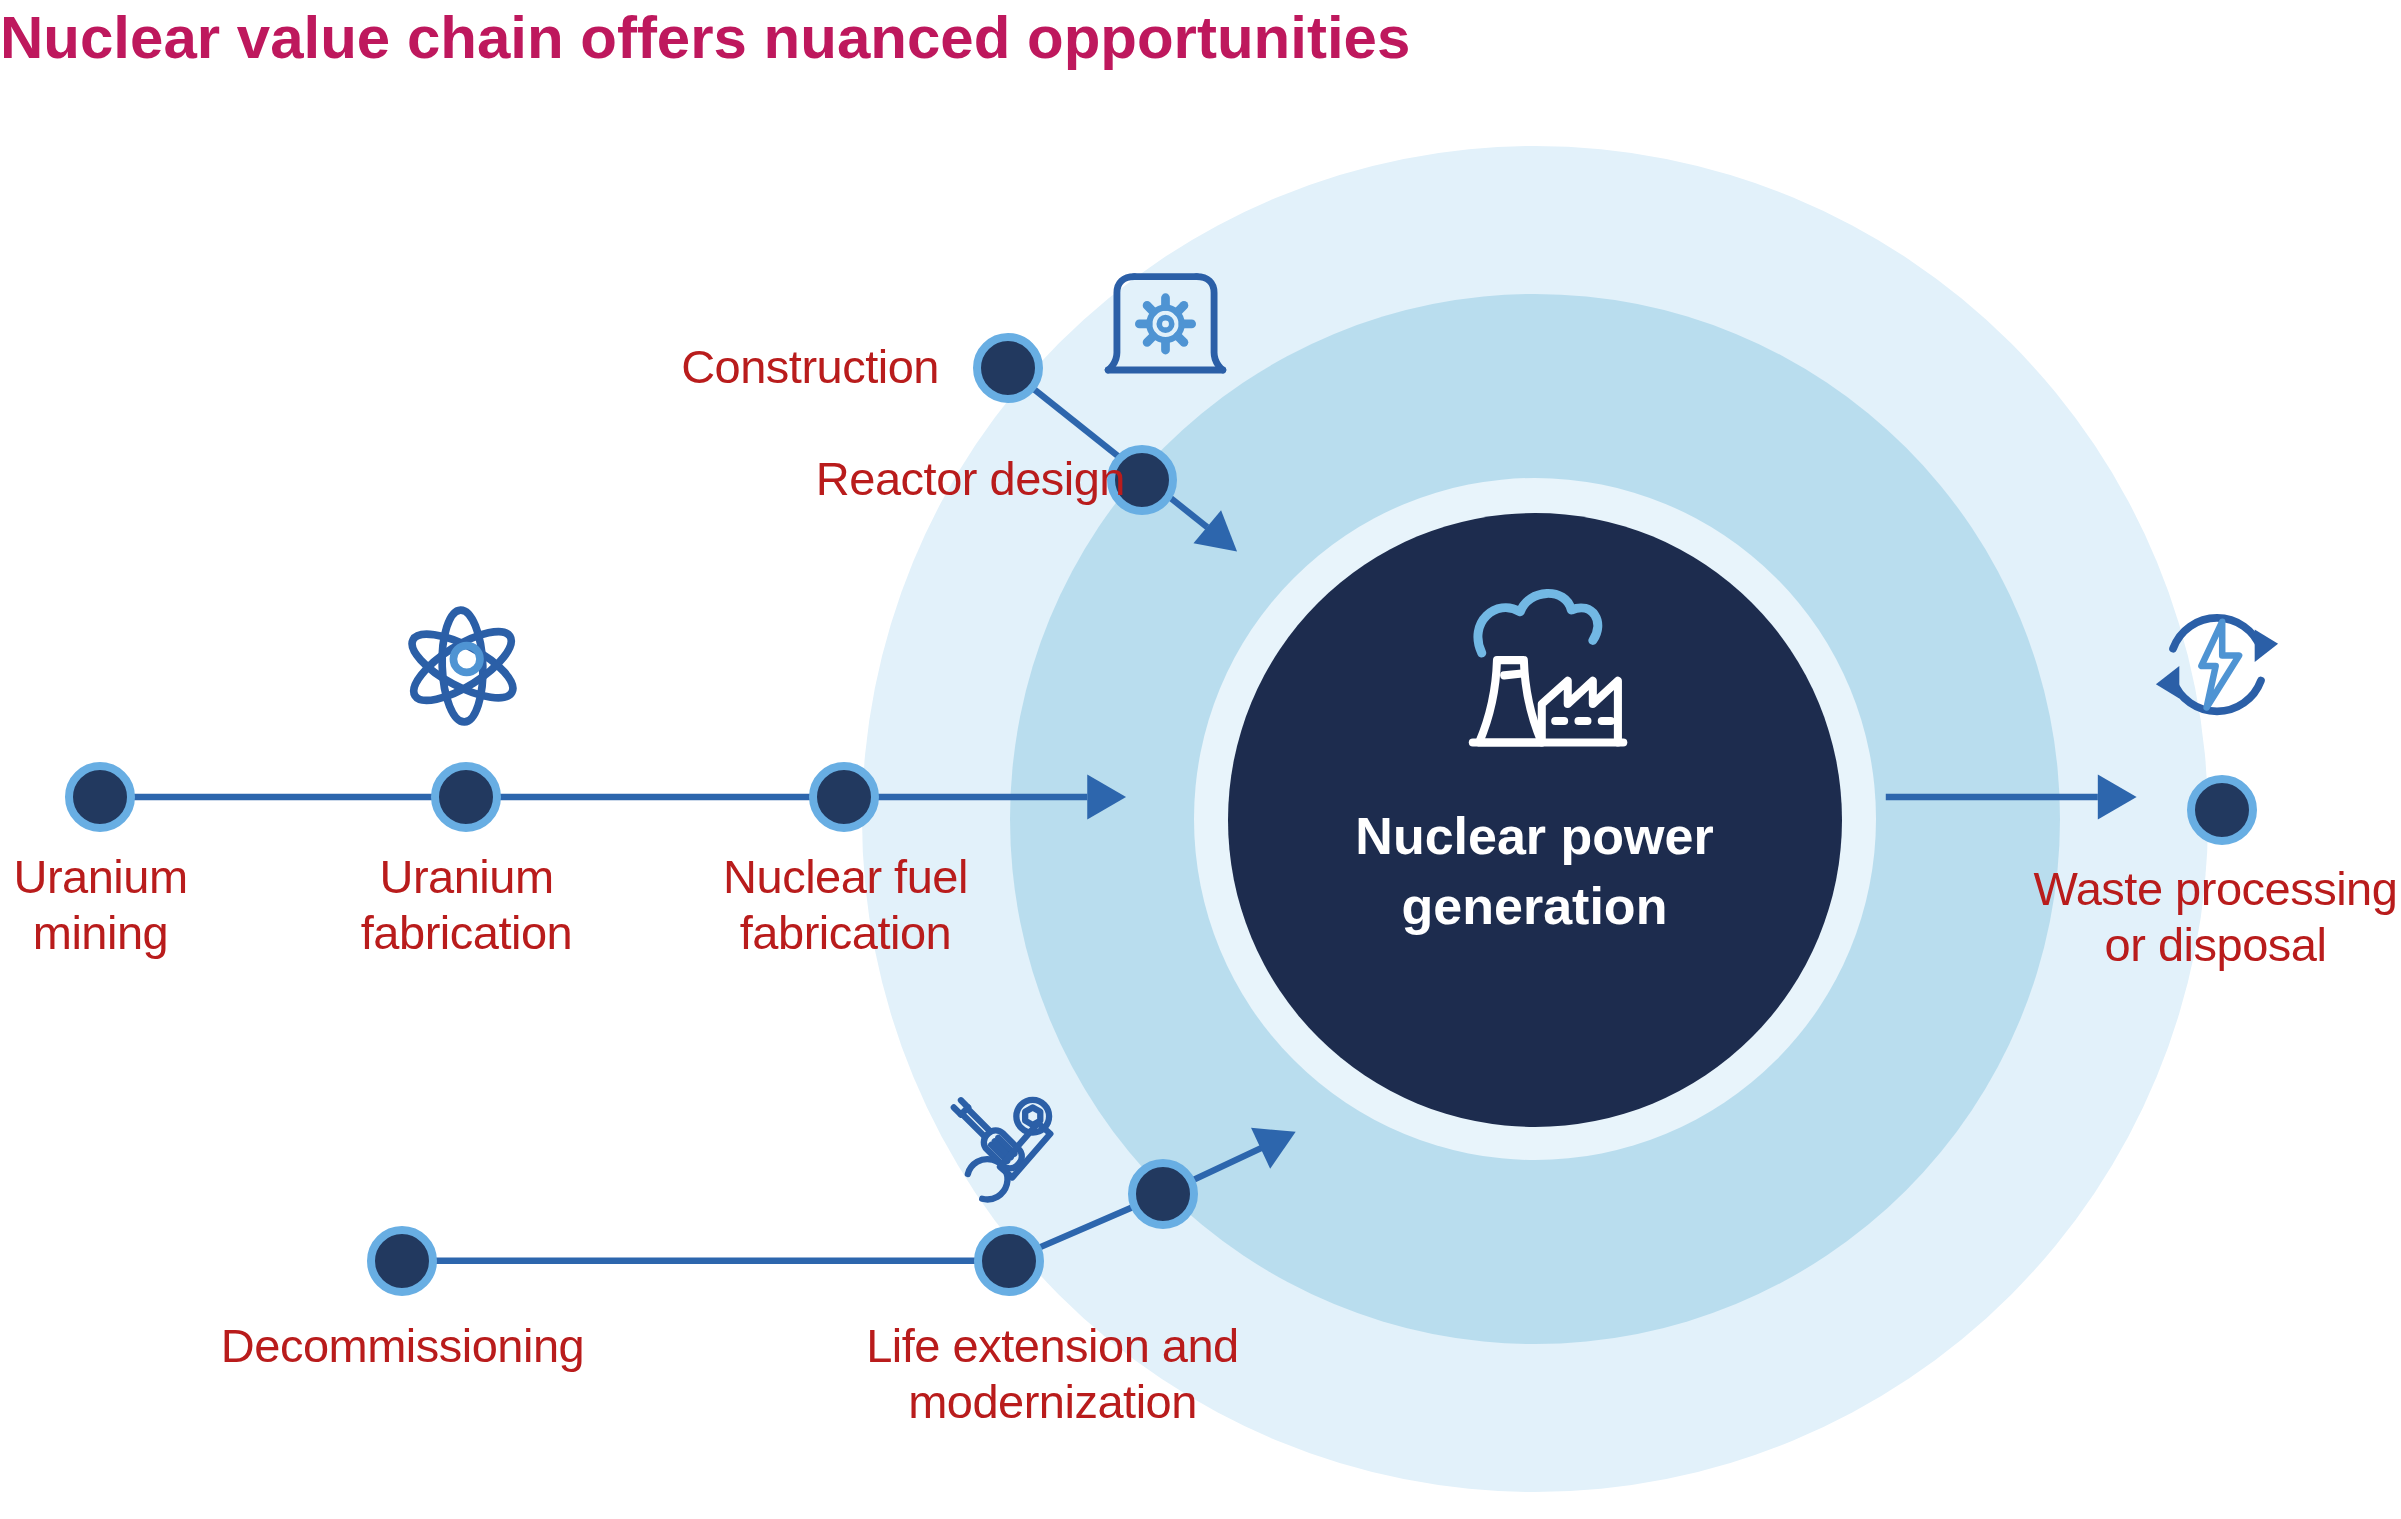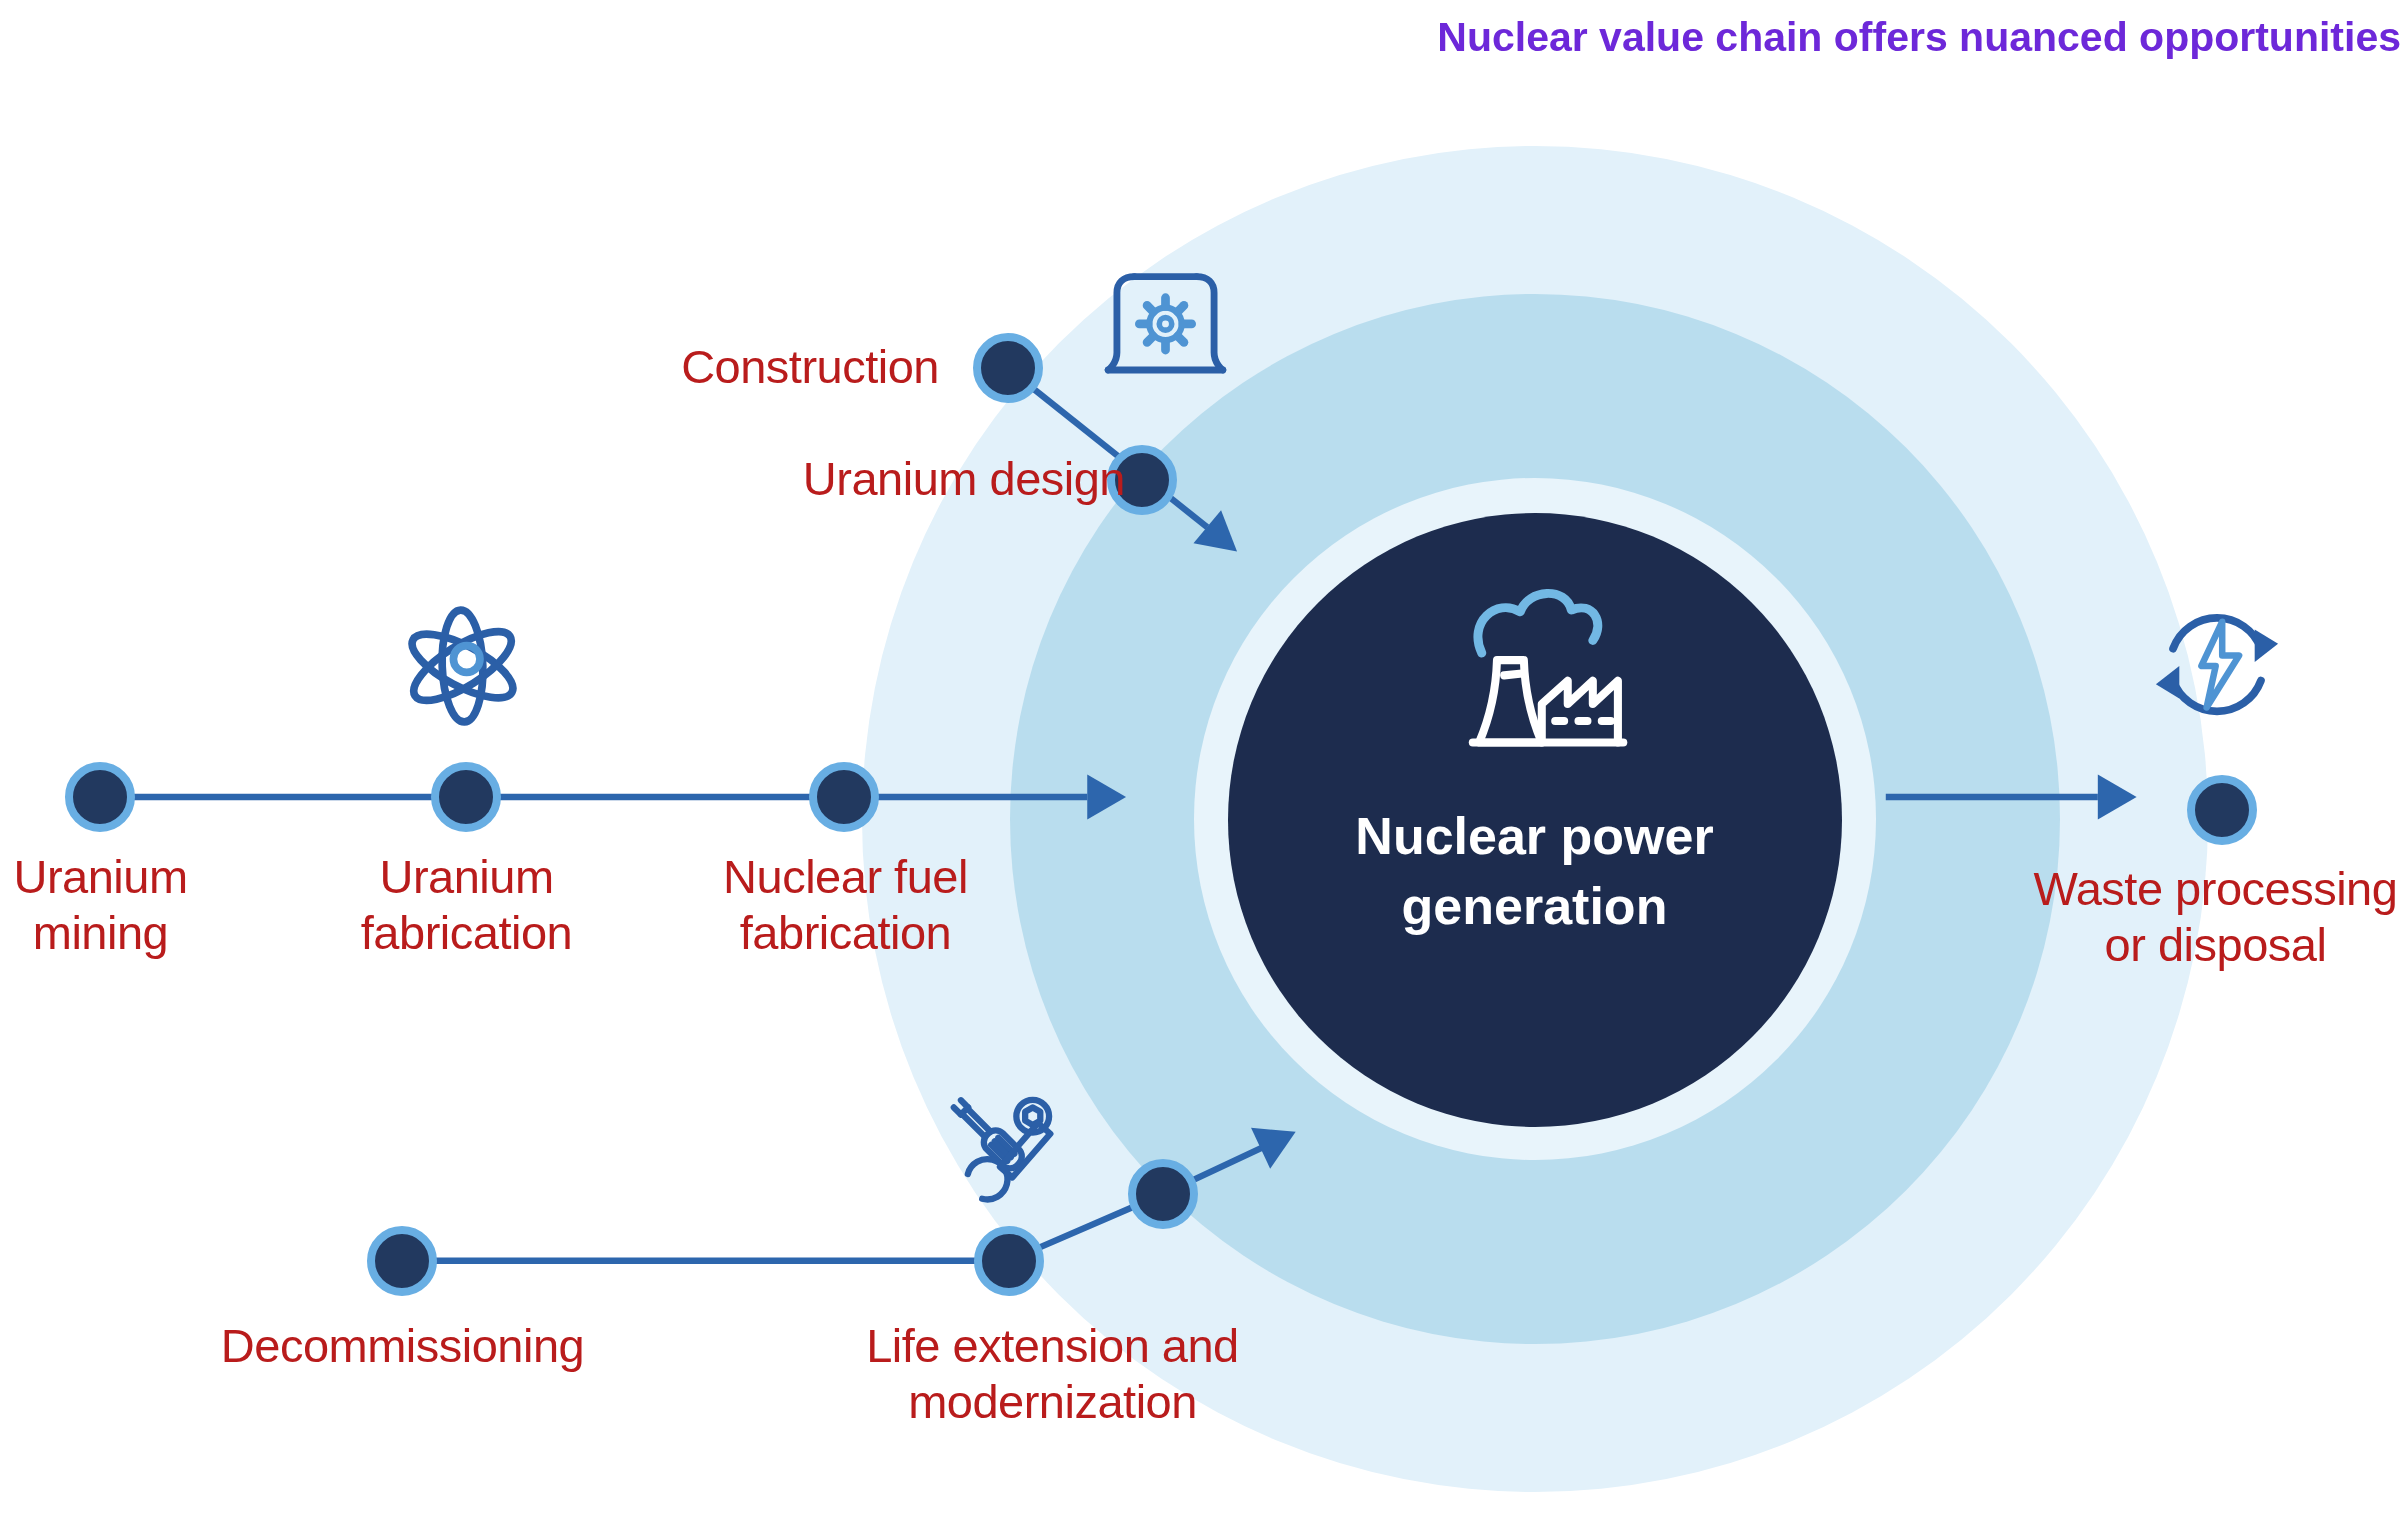--- a/index.html
+++ b/index.html
@@ -21,22 +21,22 @@
     position:absolute;font-size:47px;line-height:56px;color:#b91c1c;
     letter-spacing:-0.5px;
   }
   .lbl.center{text-align:center;}
   .lbl.right{text-align:right;}
   .core-label{
     position:absolute;left:1264px;top:801px;width:541px;text-align:center;
     color:#ffffff;font-size:52px;line-height:70px;font-weight:bold;letter-spacing:0;
   }
   .page-title{
-    position:absolute;left:0;top:5.4px;width:100%;text-align:right;
-    font-size:41px;line-height:65px;font-weight:bold;color:#6d28d9;letter-spacing:0;
+    position:absolute;left:0;top:5.4px;width:100%;text-align:left;
+    font-size:60px;line-height:65px;font-weight:bold;color:#be185d;letter-spacing:0;
   }
   .icon{position:absolute;}
 </style>
 </head>
 <body>
 
 <div class="stage">
 
   <div class="page-title">Nuclear value chain offers nuanced opportunities</div>
 
@@ -143,21 +143,21 @@
       <path d="M50,196 H218"></path>
       <path d="M142,172 h10 M168,172 h10 M194,172 h10"></path>
     </g>
   </svg>
 
   <div class="lbl center" style="left:-44px;top:849px;width:289px">Uranium mining</div>
   <div class="lbl center" style="left:304px;top:849px;width:325px">Uranium fabrication</div>
   <div class="lbl center" style="left:674px;top:849px;width:343px">Nuclear fuel fabrication</div>
 
   <div class="lbl right" style="left:578px;top:339px;width:361px">Construction</div>
-  <div class="lbl right" style="left:764px;top:451px;width:361px">Uranium design</div>
+  <div class="lbl right" style="left:764px;top:451px;width:361px">Reactor design</div>
 
   <div class="lbl center" style="left:168px;top:1318px;width:469px">Decommissioning</div>
   <div class="lbl center" style="left:800px;top:1318px;width:505px">Life extension and modernization</div>
 
   <div class="lbl center" style="left:2008px;top:861px;width:415px">Waste processing or disposal</div>
 
   <div class="core-label">Nuclear power generation</div>
 
 </div>
 

